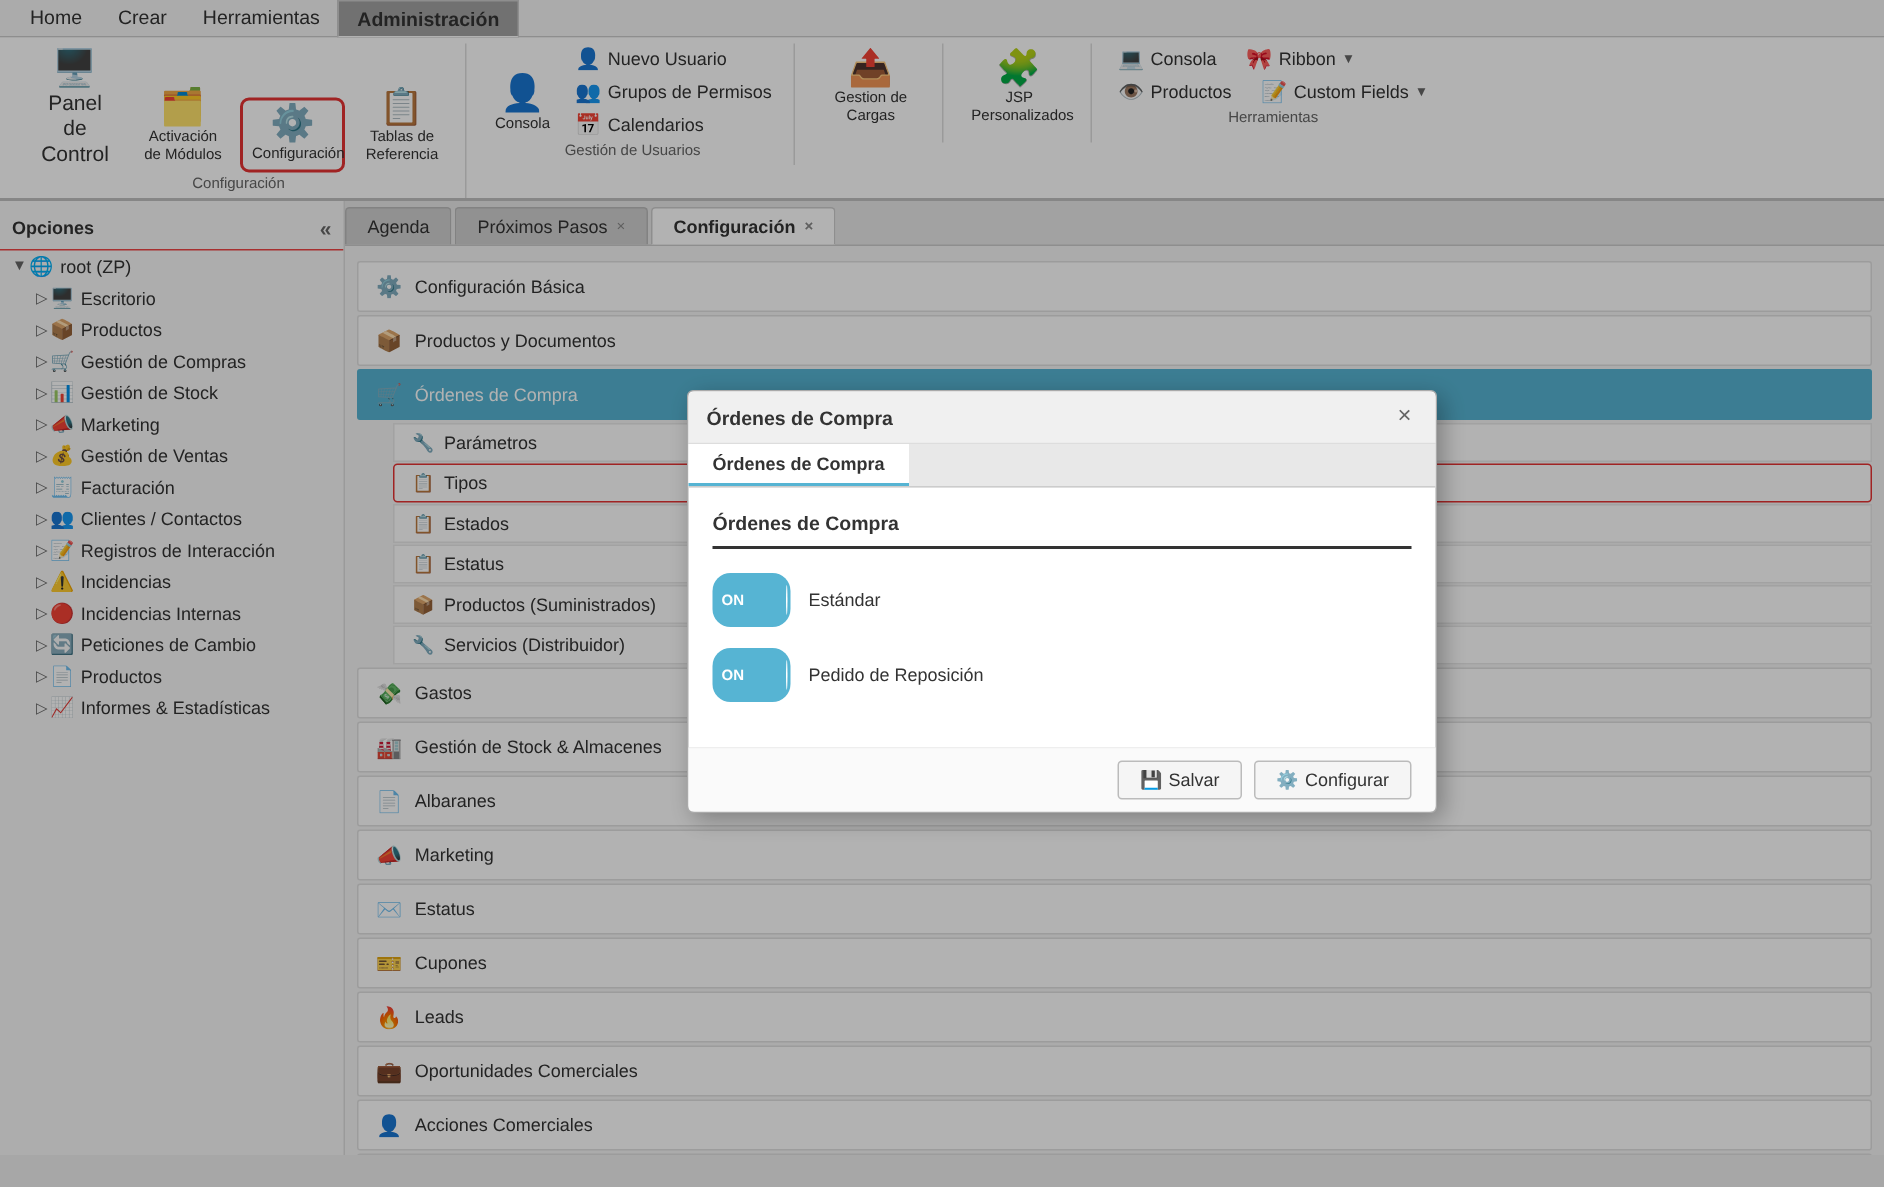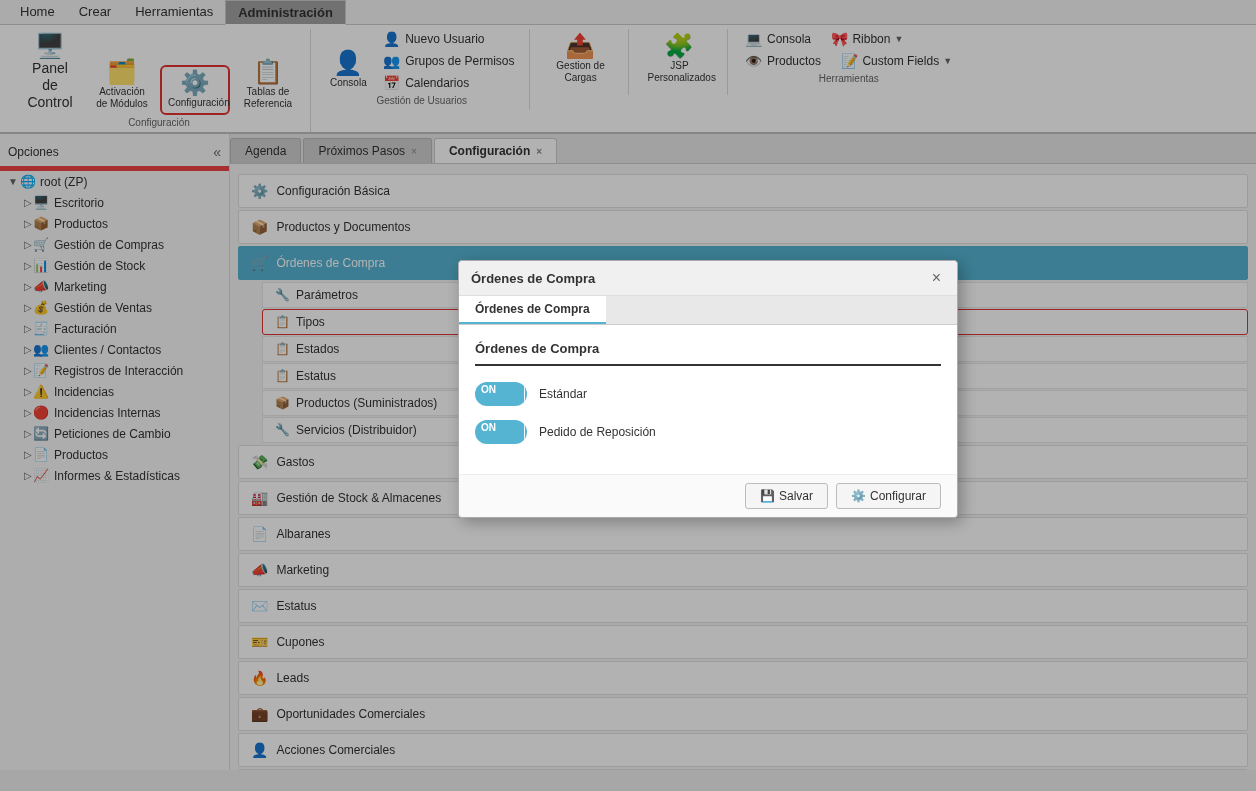--- a/index.html
+++ b/index.html
@@ -108,24 +108,24 @@
       background: #f8f8f8;
       border-right: 1px solid #ddd;
       overflow-y: auto;
       padding: 4px 0;
     }
     .sidebar-header {
       display: flex;
       justify-content: space-between;
       align-items: center;
       padding: 6px 8px;
-      font-weight: normal;
-      font-size: 12px;
-      color: #333;
-      border-bottom: 5px solid #ef4444;
+      font-weight: bold;
+      font-size: 12px;
+      color: #333;
+      border-bottom: 1px solid #ef4444;
     }
     .sidebar-toggle {
       cursor: pointer;
       color: #666;
       font-size: 14px;
     }
     .tree-item {
       display: flex;
       align-items: center;
       padding: 3px 8px;
@@ -293,26 +293,26 @@
       margin-bottom: 16px;
     }
     .toggle-row {
       display: flex;
       align-items: center;
       gap: 12px;
       margin-bottom: 14px;
     }
     .toggle-switch {
       display: flex;
-      align-items: flex-start;
+      align-items: center;
       background: #56b4d3;
       border-radius: 12px;
       padding: 2px;
       width: 52px;
-      height: 24px;
+      height: 36px;
       cursor: pointer;
     }
     .toggle-knob {
       width: 20px;
       height: 20px;
       background: white;
       border-radius: 50%;
       margin-left: 28px;
     }
     .toggle-label-on {

